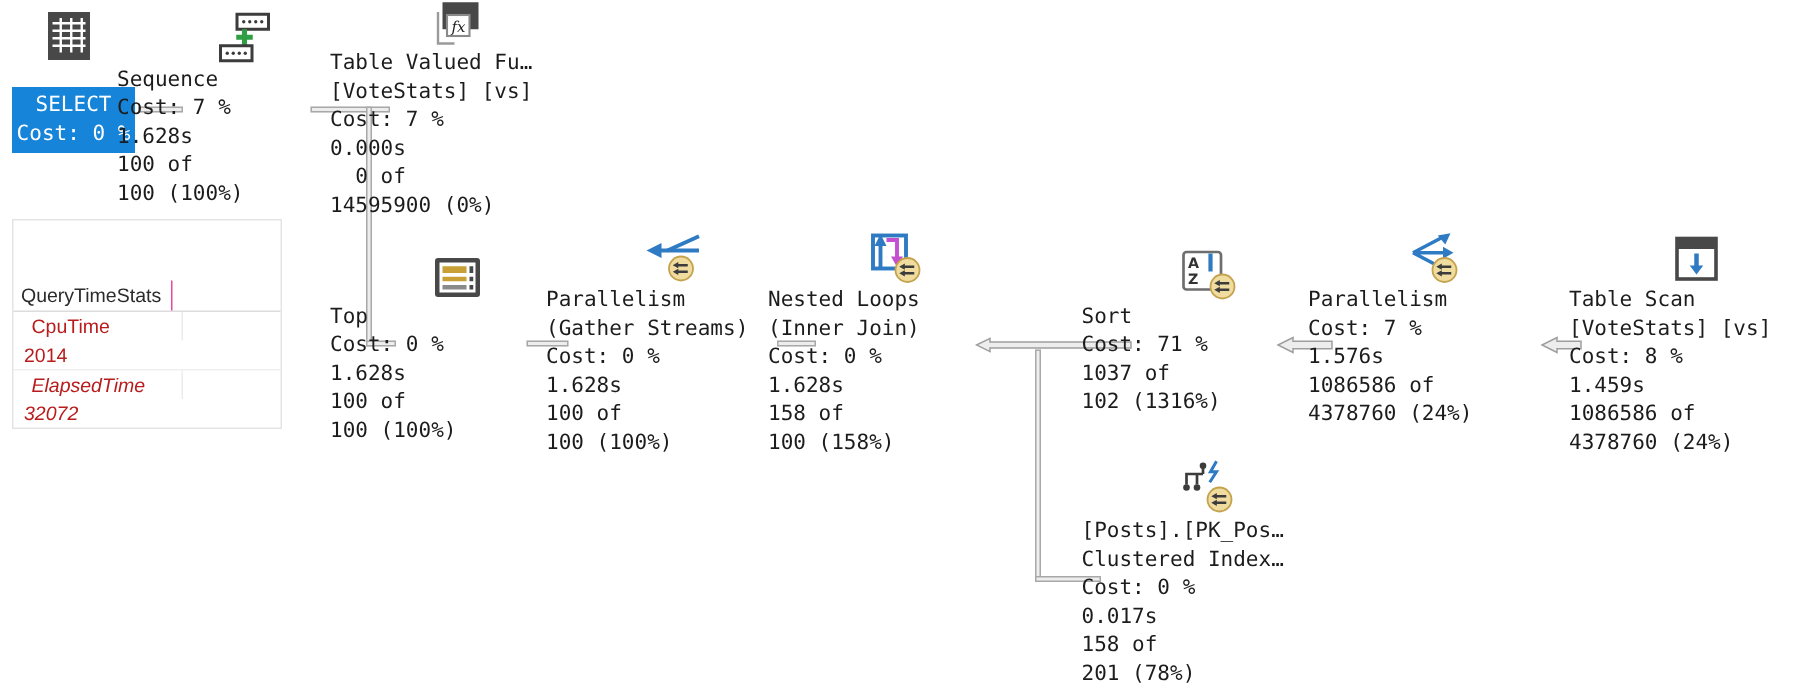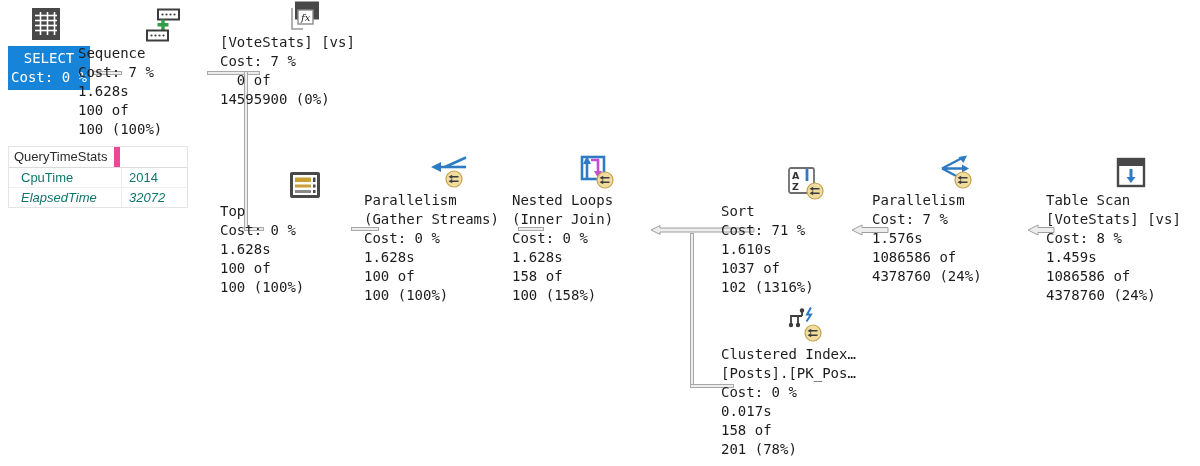--- a/index.html
+++ b/index.html
@@ -5,21 +5,21 @@
   html,body { margin:0; padding:0; }
   body {
     width:1200px; height:466px; position:relative; background:#ffffff;
     font-family:"DejaVu Sans Mono", monospace; overflow:hidden;
   }
   
   .node { position:absolute; width:170px; }
   .node .lines div { font-size:14px; line-height:19px; color:#1c1c1c; white-space:pre; }
   .node .ic { position:absolute; bottom:100%; left:50%; transform:translateX(-50%); margin-bottom:1px; }
 
-  #n-select-box { position:absolute; left:8px; top:46px; width:82px; height:44px;
+  #n-select-box { position:absolute; left:8px; top:58px; width:82px; height:44px;
     background:#1684d8; text-align:center; }
   #n-select-box div { color:#ffffff; font-size:14px; line-height:19px; padding-top:0; }
   #n-select-box div:first-child { margin-top:3px; }
   #n-select-icon { position:absolute; left:28px; top:5px; }
 
   #n-sequence   { left:78px;  top:44px;  }
   #n-tvf        { left:220px; top:33px;  }
   #n-top        { left:220px; top:202px; }
   #n-gather     { left:364px; top:191px; }
   #n-nested     { left:512px; top:191px; }
@@ -41,27 +41,27 @@
   #c-nested-down  { left:690px; top:233px; height:155px; }
   #c-nested-clu   { left:690px; top:384px; width:44px; }
   .carrow { position:absolute; }
 
   
   #qts { position:absolute; left:8px; top:146px; width:178px;
     font-family:"Liberation Sans", sans-serif; font-size:13px;
     border:1px solid #e4e4e4; background:#fff; }
   #qts .qts-head { color:#2b2b2b; line-height:20px; padding-left:5px;
     border-bottom:1px solid #dcdcdc; }
-  #qts .qts-row { display:flex; color:#0f766e; line-height:19px;
-    border-bottom:1px solid #efefef; }
+  #qts .qts-row { display:flex; color:#b91c1c; line-height:19px;
+    border-bottom:1px solid #efefef;flex-direction:column; }
   #qts .qts-row:last-child { border-bottom:none;font-style:italic; }
   #qts .qts-label { width:100px; padding-left:12px; border-right:1px solid #ececec; }
   #qts .qts-value { padding-left:7px; }
   #qts .qts-headrow { display:flex; border-bottom:1px solid #dcdcdc; }
-  #qts .qts-headrow .qts-head { flex:0 0 100px; border-bottom:none; border-right:6px solid #ec4899; }
+  #qts .qts-headrow .qts-head { flex:0 0 100px; border-bottom:none; border-right:1px solid #ec4899;margin-top:40px; }
 </style>
 </head>
 <body>
 
 <div class="cline h" id="c-select-seq"></div>
 <div class="cline h" id="c-seq-tvf"></div>
 <div class="cline v" id="c-seq-down"></div>
 <div class="cline h" id="c-seq-top"></div>
 <div class="cline h" id="c-top-gather"></div>
 <div class="cline h" id="c-gather-nested"></div>
@@ -123,22 +123,24 @@
 </div>
 
 <div class="node" id="n-tvf">
   <svg class="ic" width="34" height="32">
     <path d="M4 8 V29 H15" fill="none" stroke="#9a9a9a" stroke-width="1.6"></path>
     <rect x="7" y="1.5" width="24" height="18" fill="#484848"></rect>
     <rect x="10" y="10" width="15" height="14" fill="#fff" stroke="#8a8a8a" stroke-width="1.4"></rect>
     <text x="13" y="21" font-size="10" font-style="italic" font-family="'DejaVu Serif',serif" fill="#222">fx</text>
   </svg>
   <div class="lines">
+    <div>Table Valued Fu…</div>
     <div>[VoteStats] [vs]</div>
     <div>Cost: 7 %</div>
+    <div>0.000s</div>
     <div>  0 of</div>
     <div>14595900 (0%)</div>
   </div>
 </div>
 
 <div id="qts">
   <div class="qts-headrow">
     <div class="qts-head">QueryTimeStats</div>
     <div></div>
   </div>
@@ -221,21 +223,20 @@
     <text x="6" y="24.5" font-size="9.5" font-weight="bold" font-family="'DejaVu Sans',sans-serif" fill="#333">Z</text>
     <path d="M21 4 V16" stroke="#2f7bc3" stroke-width="2.8"></path>
     <circle cx="29" cy="26" r="8" fill="#f0dc9e" stroke="#c4a24e" stroke-width="1.2"></circle>
     <path d="M26 23.8 H33.5 M26 28.2 H33.5" stroke="#3c3c3c" stroke-width="1.6"></path>
     <polygon points="23.5,23.8 27.2,21.7 27.2,25.9" fill="#3c3c3c"></polygon>
     <polygon points="23.5,28.2 27.2,26.1 27.2,30.3" fill="#3c3c3c"></polygon>
   </svg>
   <div class="lines">
     <div>Sort</div>
     <div>Cost: 71 %</div>
-    <div>1.610s</div>
     <div>1037 of</div>
     <div>102 (1316%)</div>
   </div>
 </div>
 
 <div class="node" id="n-distribute">
   <svg class="ic" width="40" height="36">
     <path d="M5 14.5 L25 4 M5 14.5 H27 M5 14.5 L25 25" fill="none" stroke="#2f7bc3" stroke-width="2.4"></path>
     <polygon points="30,1.5 21.5,3 26.5,9" fill="#2f7bc3"></polygon>
     <polygon points="32,14.5 25,10.5 25,18.5" fill="#2f7bc3"></polygon>
@@ -277,20 +278,20 @@
     <circle cx="13" cy="19" r="2.2" fill="#3c3c3c"></circle>
     <path d="M6 17 V10 H17 M13 17 V10 M17 10 V6" fill="none" stroke="#3c3c3c" stroke-width="1.8"></path>
     <circle cx="17" cy="4.5" r="2.2" fill="#3c3c3c"></circle>
     <path d="M26 1.5 L22 8.5 H26 L21.5 15.5" fill="none" stroke="#2f7bc3" stroke-width="2"></path>
     <circle cx="28" cy="27" r="8" fill="#f0dc9e" stroke="#c4a24e" stroke-width="1.2"></circle>
     <path d="M25 24.8 H32.5 M25 29.2 H32.5" stroke="#3c3c3c" stroke-width="1.6"></path>
     <polygon points="22.5,24.8 26.2,22.7 26.2,26.9" fill="#3c3c3c"></polygon>
     <polygon points="22.5,29.2 26.2,27.1 26.2,31.3" fill="#3c3c3c"></polygon>
   </svg>
   <div class="lines">
+    <div>[Posts].[PK_Pos…</div>
     <div>Clustered Index…</div>
-    <div>[Posts].[PK_Pos…</div>
     <div>Cost: 0 %</div>
     <div>0.017s</div>
     <div>158 of</div>
     <div>201 (78%)</div>
   </div>
 </div>
 
 </body></html>

